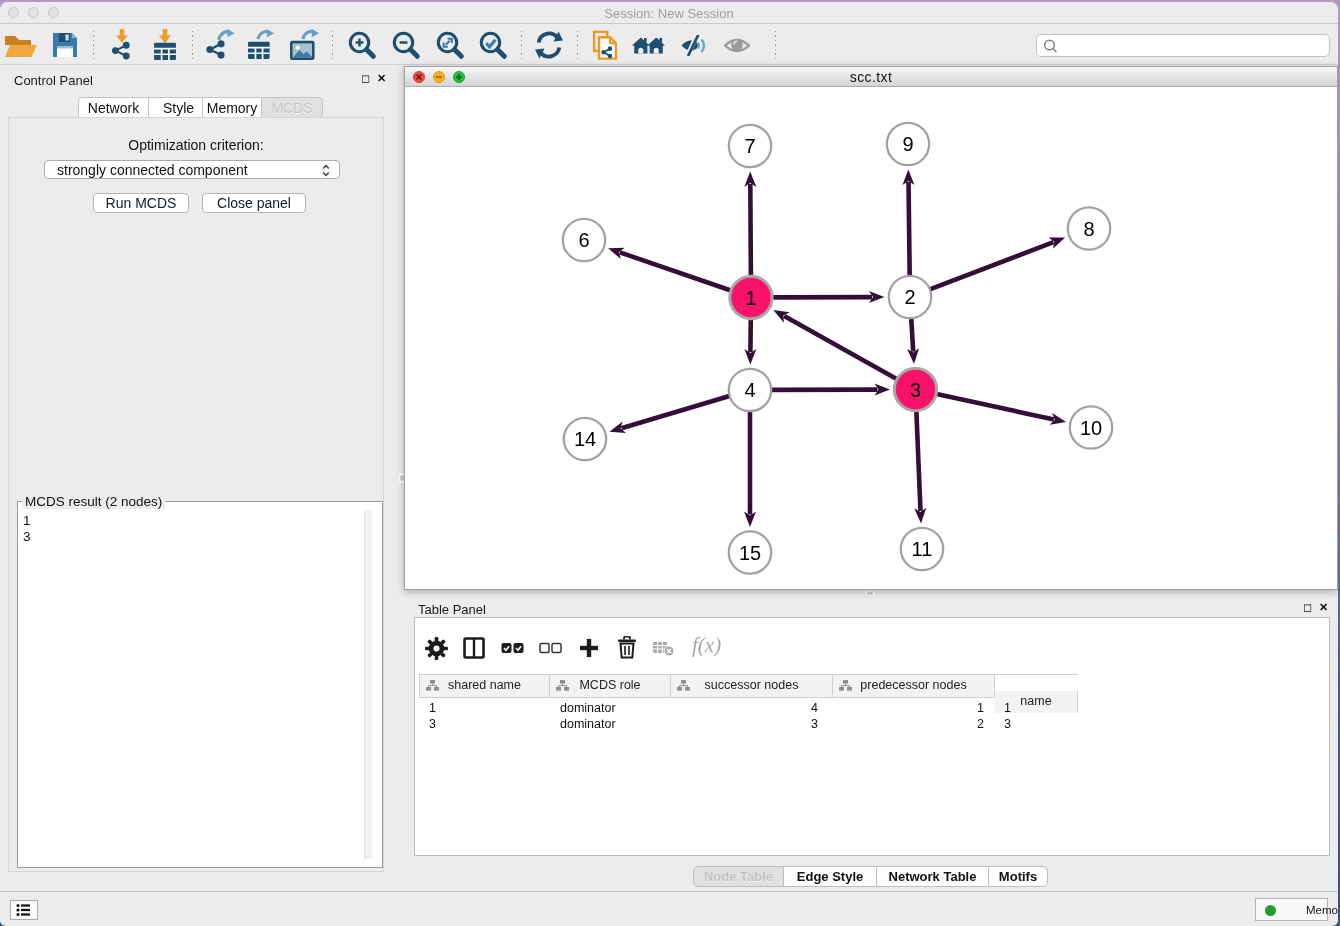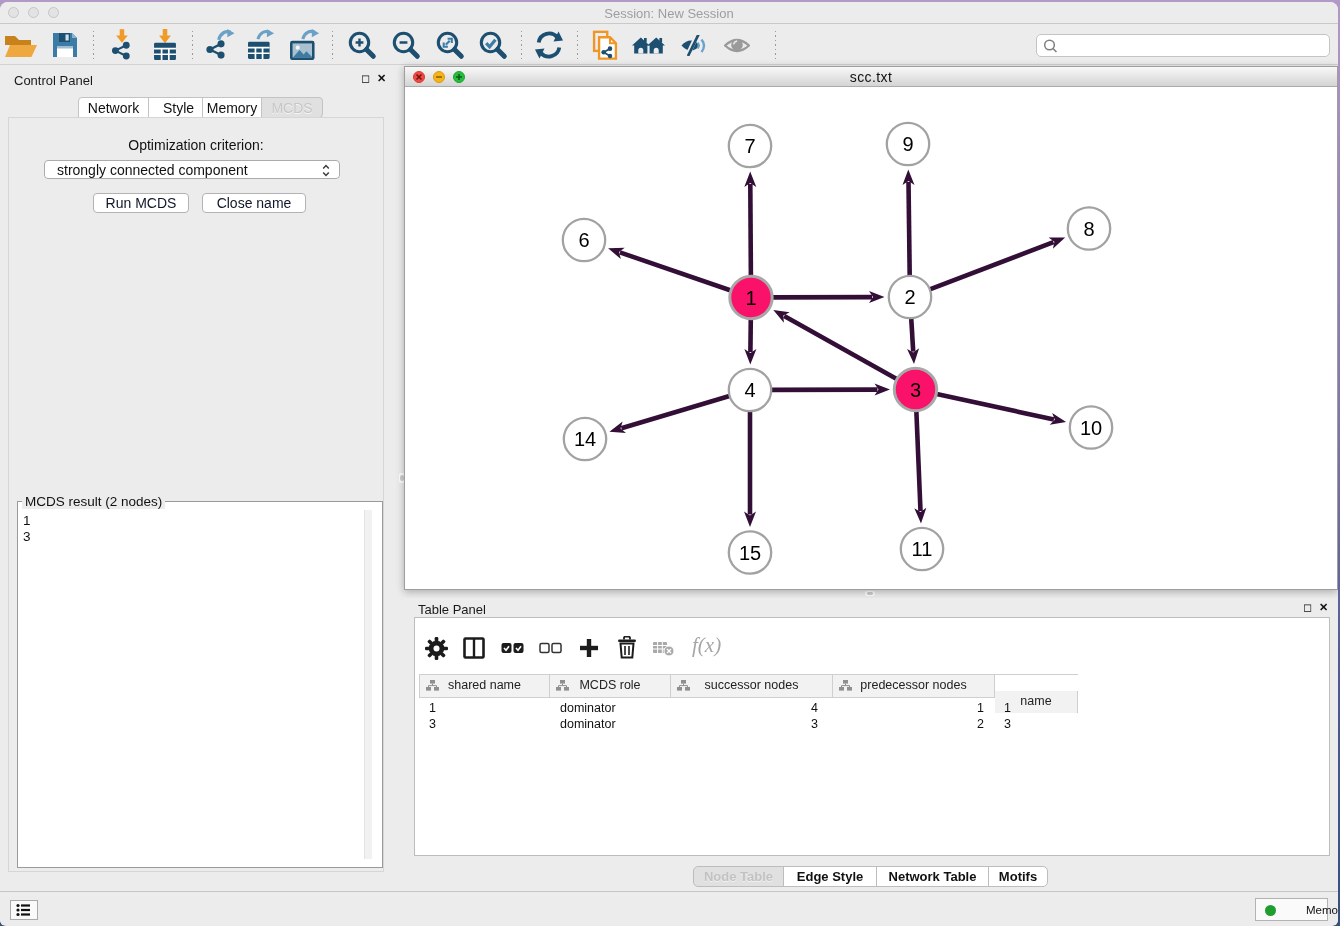--- a/index.html
+++ b/index.html
@@ -252,21 +252,21 @@
     </div>
     <div id="cppane"></div>
     <div id="optlabel">Optimization criterion:</div>
     <div id="dropdown">strongly connected component
       <svg style="position:absolute;right:8px;top:2px;" width="10" height="15" viewBox="0 0 10 15">
         <path d="M2.2 5.6 L5 2.6 L7.8 5.6" fill="none" stroke="#3c3c3c" stroke-width="1.5"></path>
         <path d="M2.2 9.4 L5 12.4 L7.8 9.4" fill="none" stroke="#3c3c3c" stroke-width="1.5"></path>
       </svg>
     </div>
     <div class="btn" style="left:93px;top:127px;width:96px;">Run MCDS</div>
-    <div class="btn" style="left:202px;top:127px;width:104px;">Close name</div>
+    <div class="btn" style="left:202px;top:127px;width:104px;">Close panel</div>
     <div id="fieldset">
       <div id="fslegend">MCDS result (2 nodes)</div>
       <div class="num" style="top:11px;">1</div>
       <div class="num" style="top:27px;">3</div>
       <div id="fsscroll"></div>
     </div>
   </div>
   <div id="vsplit"></div>
   <div id="hsplit"></div>
   <div id="netwin">

